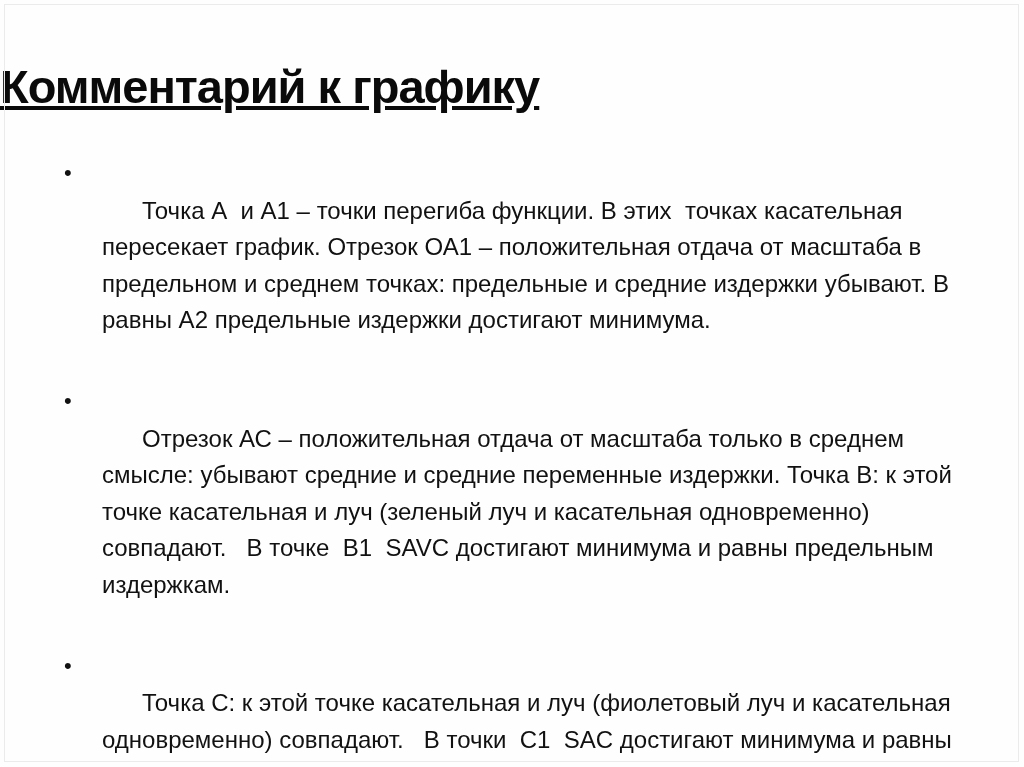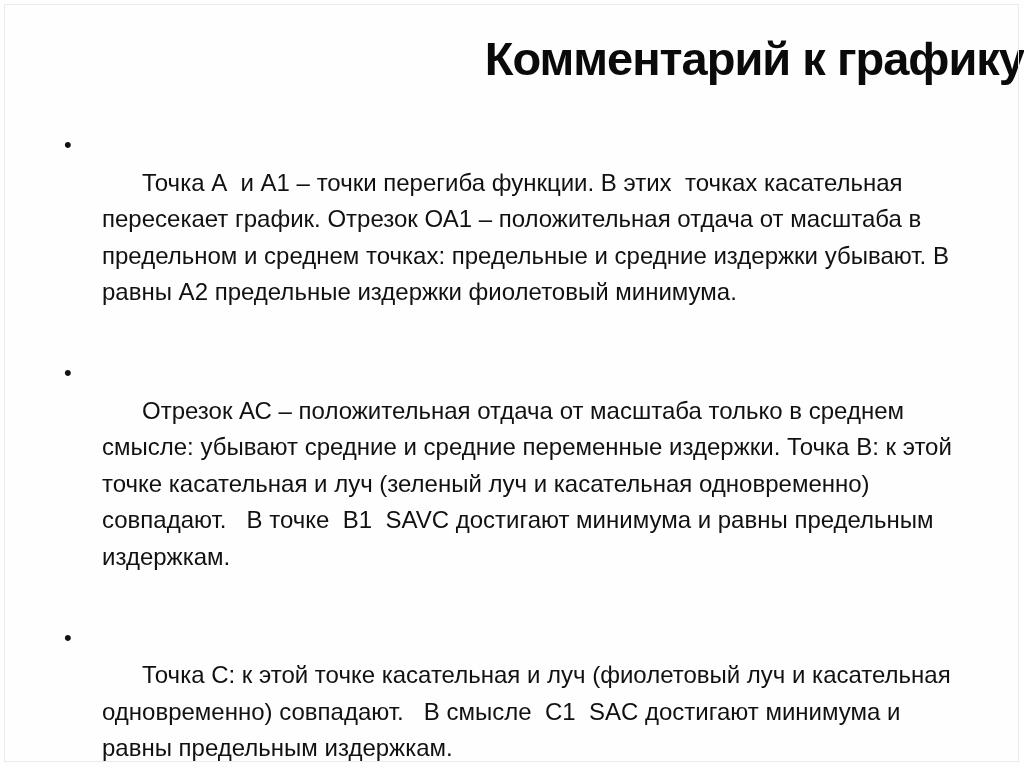--- a/index.html
+++ b/index.html
@@ -20,27 +20,28 @@
   .frame {
     position: absolute;
     top: 4px;
     left: 4px;
     right: 5px;
     bottom: 5px;
     border: 1px solid #ebebeb;
     pointer-events: none;
   }
   .title {
-    text-align: right;
-    padding-top: 32px;
+    text-align: left;
+    padding-top: 60px;
     font-size: 47px;
     line-height: 54px;
     font-weight: bold;
     color: #0a0a0a;
     letter-spacing: -1px;
+    text-decoration: underline;
   }
   .content {
     margin: 42px 0 0 62px;
     width: 906px;
   }
   .bullet {
     position: relative;
     padding-left: 40px;
     margin: 0 0 9px 0;
     font-size: 24px;
@@ -61,25 +62,25 @@
 <body>
 
 <div class="slide">
   <div class="frame"></div>
 
   <div class="title">Комментарий к графику</div>
 
   <div class="content">
 
     <div class="bullet">
-      <span class="marker">•</span><span class="b">Точка А  и А1</span><span> – точки перегиба функции. В этих  точках касательная пересекает график. </span><span class="b">Отрезок ОА1</span><span> – положительная отдача от масштаба в предельном и среднем точках: предельные и средние издержки убывают. </span><span class="b">В равны А2</span><span> предельные издержки фиолетовый минимума.</span>
+      <span class="marker">•</span><span class="b">Точка А  и А1</span><span> – точки перегиба функции. В этих  точках касательная пересекает график. </span><span class="b">Отрезок ОА1</span><span> – положительная отдача от масштаба в предельном и среднем точках: предельные и средние издержки убывают. </span><span class="b">В равны А2</span><span> предельные издержки достигают минимума.</span>
     </div>
 
     <div class="bullet">
       <span class="marker">•</span><span class="b">Отрезок АС</span><span> – положительная отдача от масштаба только в среднем смысле: убывают средние и средние переменные издержки. </span><span class="b">Точка В</span><span>: к этой точке касательная и луч (зеленый луч и касательная одновременно) совпадают.   В </span><span class="b">точке  В1</span><span>  SAVC достигают минимума и равны предельным издержкам.</span>
     </div>
 
     <div class="bullet">
-      <span class="marker">•</span><span class="b">Точка С</span><span>: к этой точке касательная и луч (фиолетовый луч и касательная одновременно) совпадают.   В </span><span class="b">смысле  С1</span><span>  SAC достигают минимума и равны предельным издержкам.</span>
+      <span class="marker">•</span><span class="b">Точка С</span><span>: к этой точке касательная и луч (фиолетовый луч и касательная одновременно) совпадают.   В </span><span class="b">точки  С1</span><span>  SAC достигают минимума и равны предельным издержкам.</span>
     </div>
 
   </div>
 </div>
 
 </body></html>

